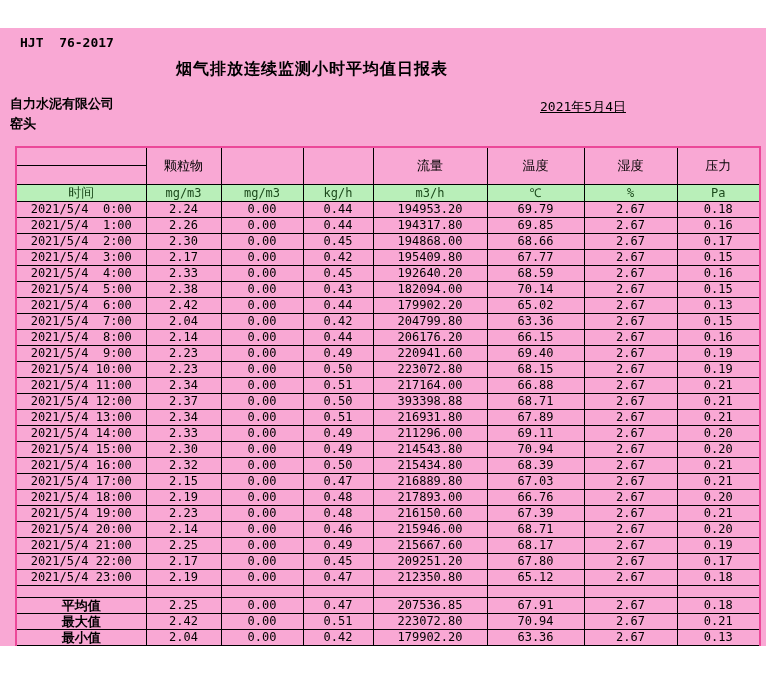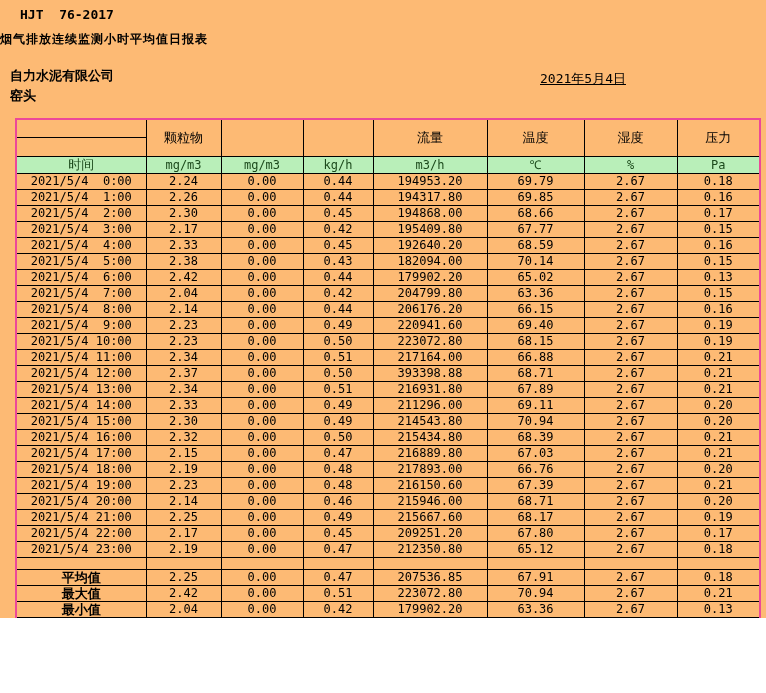--- a/index.html
+++ b/index.html
@@ -1,22 +1,22 @@
 <!DOCTYPE html>
 <html><head>
 <meta charset="utf-8">
 <style>
   html,body{margin:0;padding:0;background:#fff;}
   .doc{
-    position:relative;width:766px;height:618px;background:#fdba74;
+    position:relative;width:766px;height:618px;background:#f9a8d4;
     font-family:"DejaVu Sans Mono","Liberation Mono",monospace;
-    color:#000;overflow:hidden;
+    color:#000;overflow:hidden;margin-top:28px;
   }
   .standard{position:absolute;left:20px;top:7px;font-size:13px;font-weight:bold;white-space:pre;}
-  .title{position:absolute;left:0;top:31px;width:572px;text-align:left;font-size:12px;font-weight:bold;letter-spacing:1px;}
+  .title{position:absolute;left:0;top:31px;width:572px;text-align:center;font-size:16px;font-weight:bold;letter-spacing:1px;padding-left:26px;}
   .company{position:absolute;left:10px;top:67px;font-size:13px;font-weight:bold;}
   .location{position:absolute;left:10px;top:87px;font-size:13px;font-weight:bold;}
   .date{position:absolute;left:540px;top:70px;font-size:13px;text-decoration:underline;}
   table.report{
     position:absolute;left:15px;top:118px;width:744px;
     border-collapse:collapse;table-layout:fixed;
     border:2px solid #ec4899;
   }
   table.report td{
     border:1px solid #000;text-align:center;vertical-align:middle;

